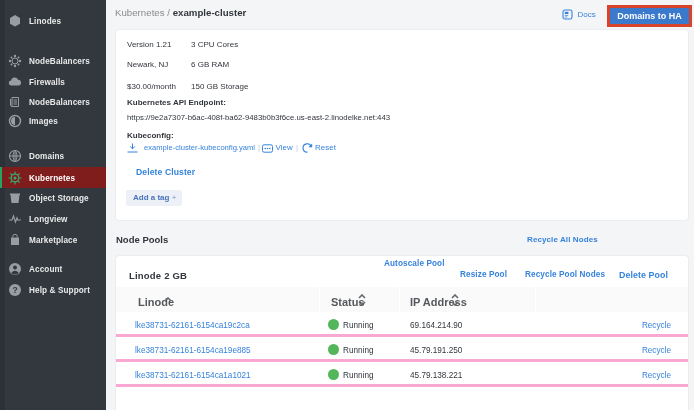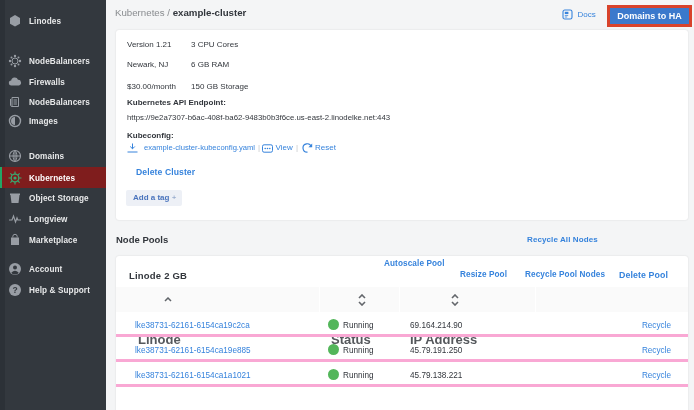--- a/index.html
+++ b/index.html
@@ -44,21 +44,21 @@
 #recycle-all { position:absolute; left:421px; top:235px; font-size:8px; letter-spacing:0.1px; font-weight:bold; color:#3683dc; }
 #btn-add { position:absolute; left:493px; top:229px; width:90px; height:22px; background:#3b79cc; color:#fff; font-size:9px; font-weight:bold; text-align:center; line-height:22px; }
 
 
 #card2 { position:absolute; left:10px; top:256px; width:572px; height:160px; background:#fff; border-radius:3px 3px 0 0; box-shadow:0 0 2px rgba(0,0,0,0.12); }
 #card2 .hlink { position:absolute; font-size:8.2px; letter-spacing:0.1px; font-weight:bold; color:#3683dc; white-space:nowrap; }
 #pool-name { position:absolute; left:13px; top:14px; font-size:9.5px; letter-spacing:0.2px; font-weight:bold; color:#32363c; }
 
 
 .th { position:absolute; top:31px; height:25px; background:#fafafa; }
-.th span { position:absolute; top:9px; font-size:13px; font-weight:bold; color:#55585c; white-space:nowrap;margin-top:36px; }
+.th span { position:absolute; top:9px; font-size:11px; font-weight:bold; color:#55585c; white-space:nowrap; }
 .row { position:absolute; left:0; width:572px; height:25px; border-bottom:3px solid #f9a8d4; font-size:8.2px; }
 .row .c1 { position:absolute; left:19px; top:9px; color:#3683dc; }
 .row .dot { position:absolute; left:212px; top:7px; width:11px; height:11px; border-radius:50%; background:#53b65a; }
 .row .st { position:absolute; left:227px; top:9px; color:#32363c; }
 .row .ip { position:absolute; left:294px; top:9px; color:#32363c; }
 .row .rc { position:absolute; right:17px; top:9px; color:#3683dc; }
 #pool-foot { position:absolute; left:0; top:131px; width:572px; height:19px; border-bottom:1px solid #f0f1f3; }
 #pool-foot span { position:absolute; left:21px; top:4px; font-size:8px; color:#32363c; }
 </style>
 </head>

